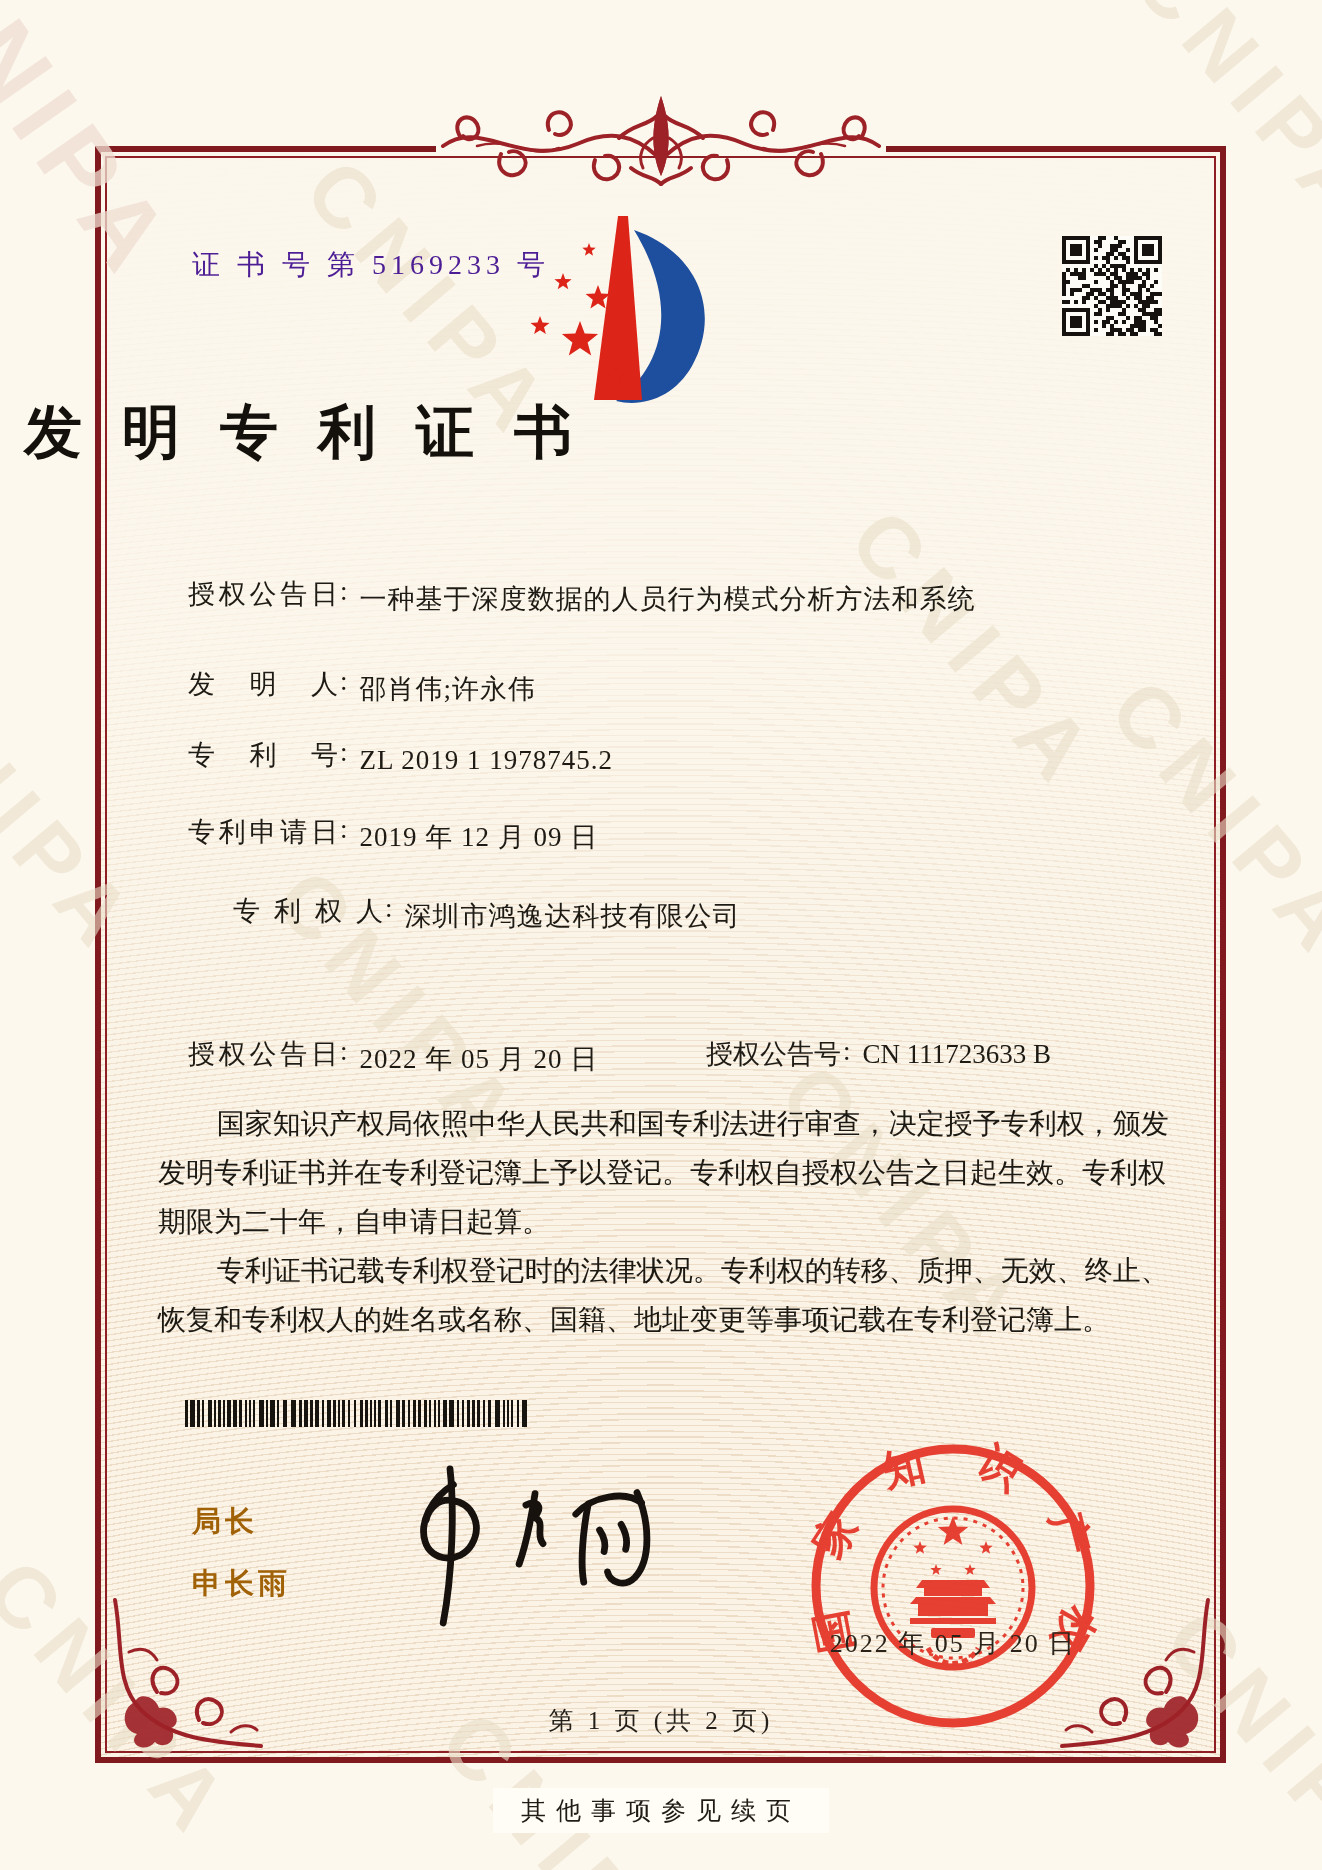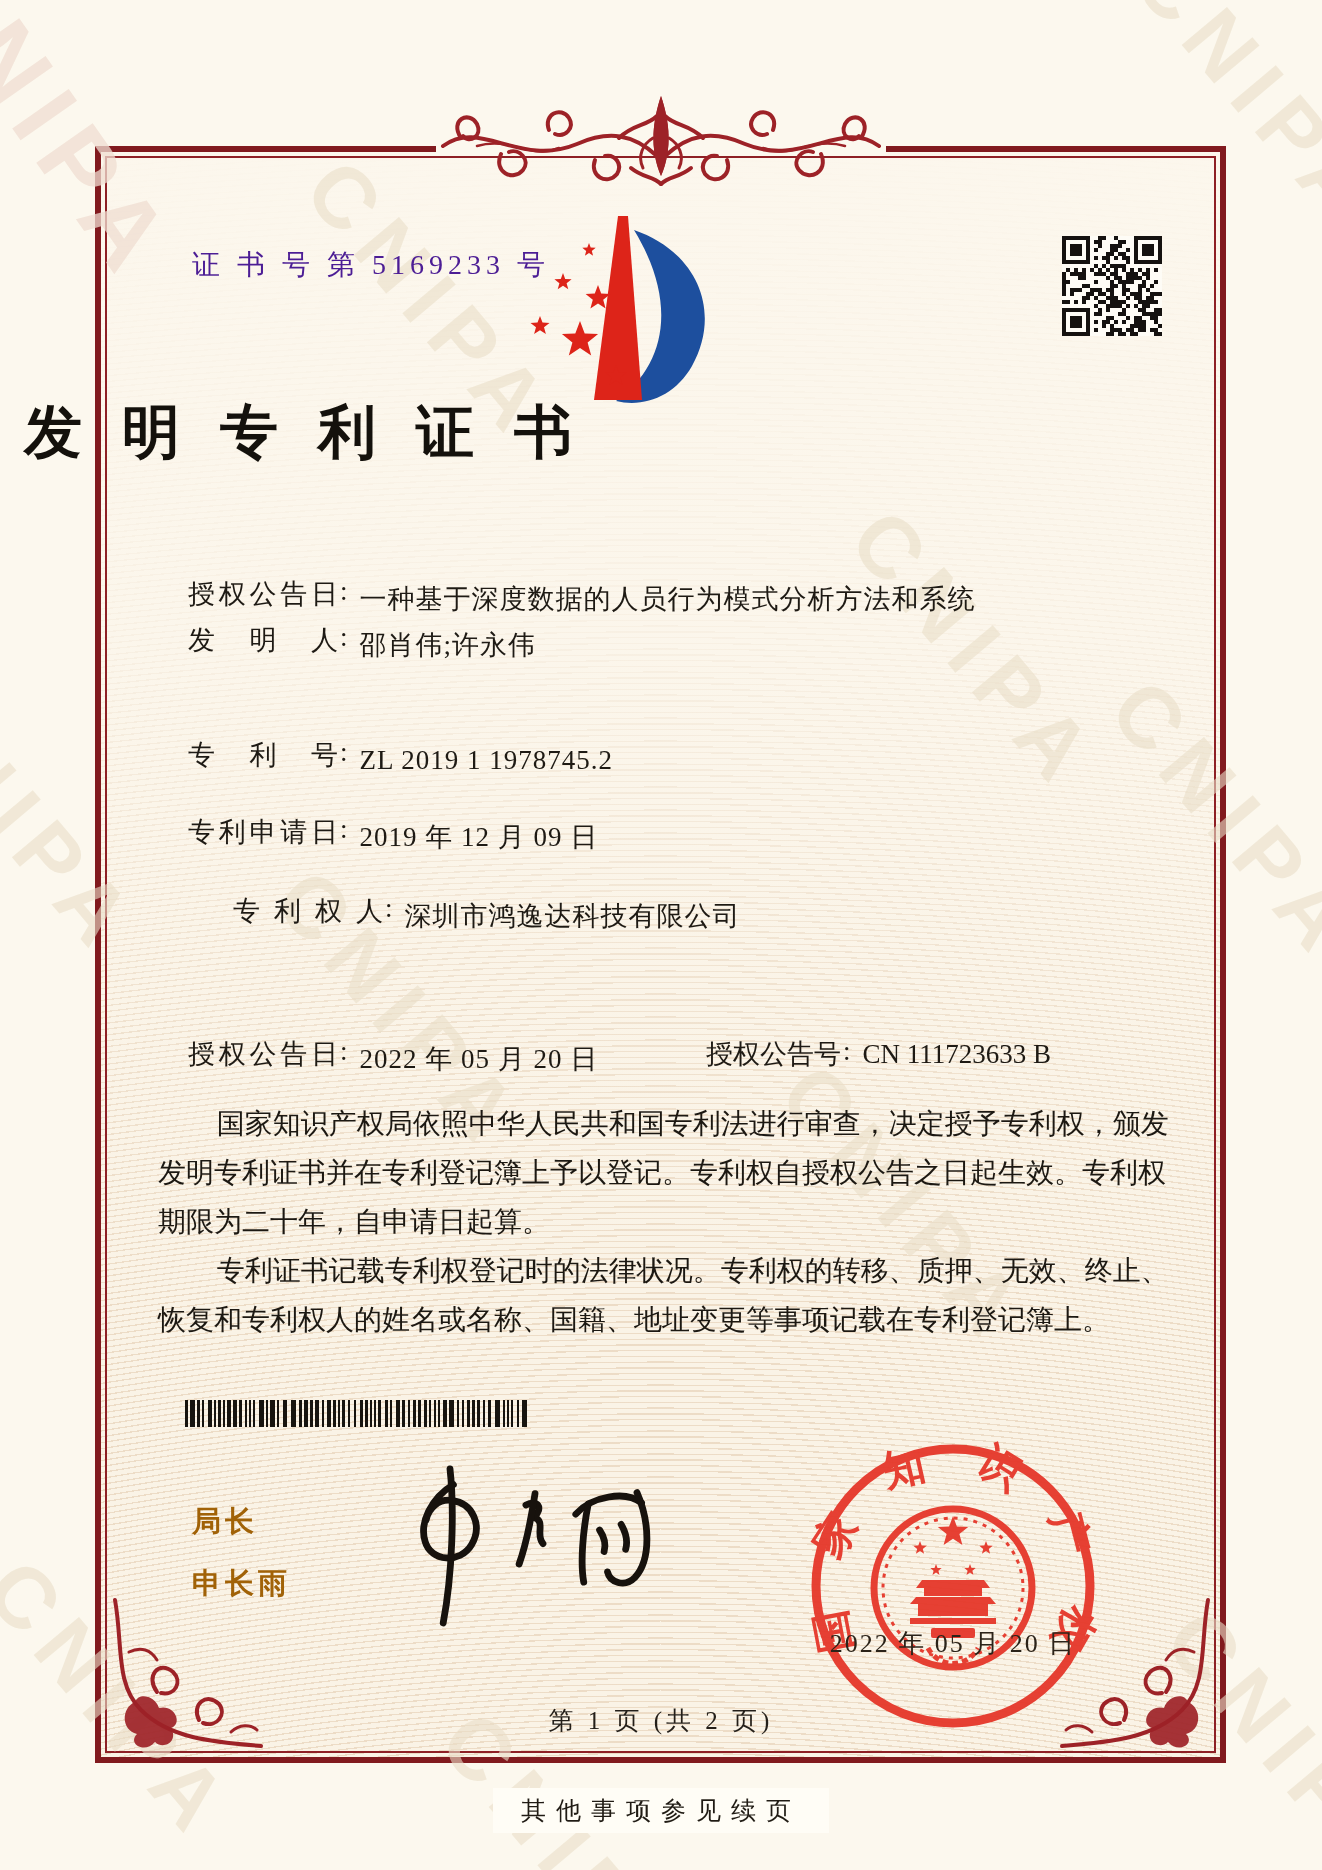--- a/index.html
+++ b/index.html
@@ -448,21 +448,21 @@
       <rect x="72" y="96" width="4" height="4" fill="#151210"></rect>
       <rect x="92" y="96" width="4" height="4" fill="#151210"></rect>
       <rect x="96" y="96" width="4" height="4" fill="#151210"></rect>
     </svg>
 
   <div class="doc-title">发明专利证书</div>
 
   <div class="row" style="top:576px;">
     <span class="f-label">授权公告日</span><span class="colon">:</span><span class="f-value">一种基于深度数据的人员行为模式分析方法和系统</span>
   </div>
-  <div class="row" style="top:622px;">
+  <div class="row" style="top:666px;">
     <span class="f-label">发明人</span><span class="colon">:</span><span class="f-value">邵肖伟;许永伟</span>
   </div>
   <div class="row" style="top:737px;">
     <span class="f-label">专利号</span><span class="colon">:</span><span class="f-value">ZL 2019 1 1978745.2</span>
   </div>
   <div class="row" style="top:814px;">
     <span class="f-label">专利申请日</span><span class="colon">:</span><span class="f-value">2019 年 12 月 09 日</span>
   </div>
   <div class="row" style="top:893px;margin-left:45px;">
     <span class="f-label">专利权人</span><span class="colon">:</span><span class="f-value">深圳市鸿逸达科技有限公司</span>

